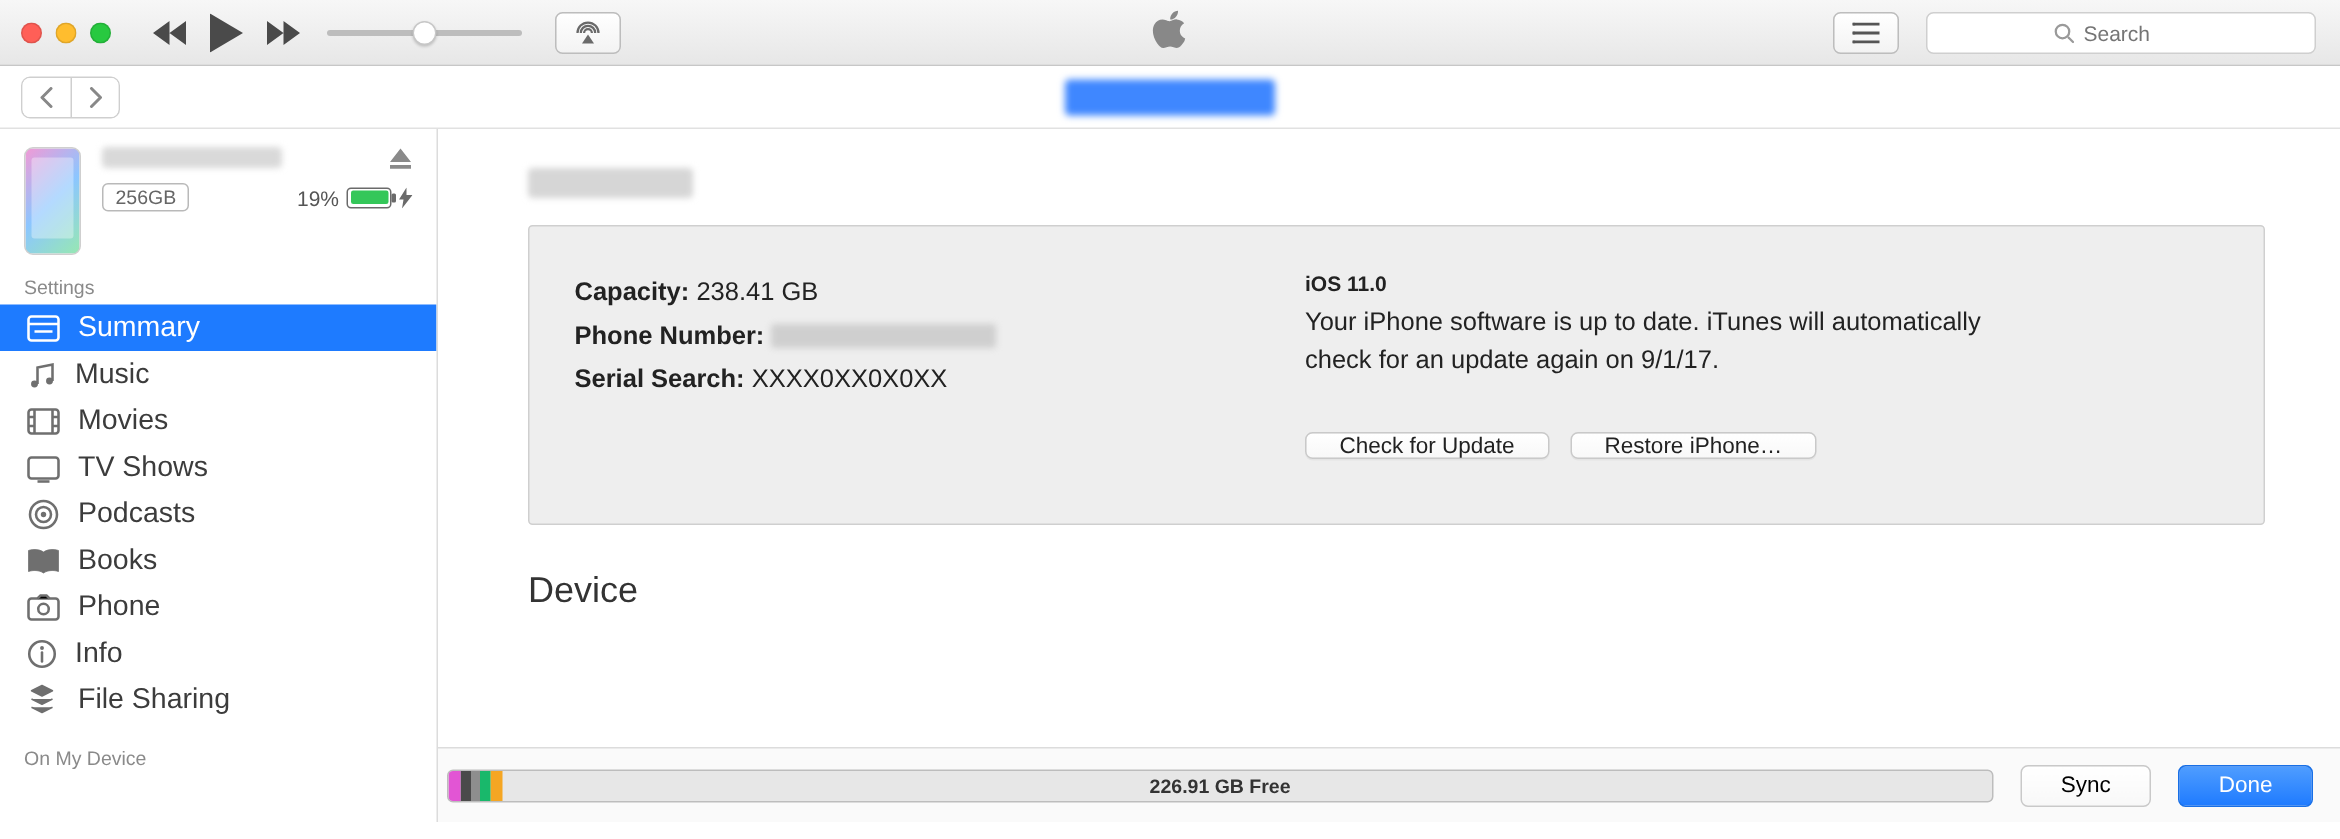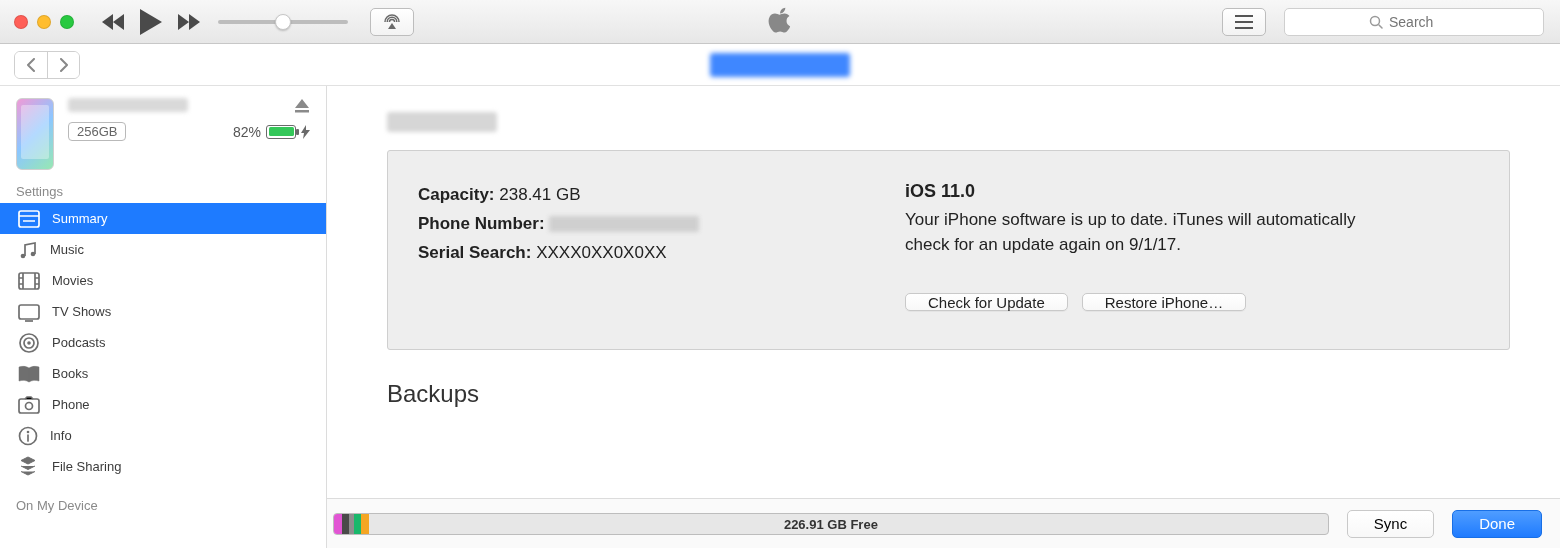--- a/index.html
+++ b/index.html
@@ -37,54 +37,54 @@
   .tabrow{ height:42px; border-bottom:1px solid #e1e1e1; display:flex; align-items:center; position:relative;}
   .navbtns{ display:flex; margin-left:14px; border:1px solid #cfcfcf; border-radius:6px; overflow:hidden; }
   .navbtn{ width:32px; height:26px; display:flex; align-items:center; justify-content:center; color:#888; background:#fff;}
   .navbtn + .navbtn{ border-left:1px solid #cfcfcf;}
   .tab-label{ position:absolute; left:50%; transform:translateX(-50%); background:#3f87ff; width:140px; height:24px; border-radius:3px; filter:blur(2.5px);}
 
   
   .body{ display:flex; height:calc(559px - 55px - 42px); }
 
   
-  .sidebar{ width:327px; border-right:1px solid #dcdcdc; display:flex; flex-direction:column; font-size:15px; color:#3c3c3c; overflow:hidden;}
+  .sidebar{ width:292px; border-right:1px solid #dcdcdc; display:flex; flex-direction:column; font-size:15px; color:#3c3c3c; overflow:hidden;}
   .device-block{ padding:12px 16px 6px 16px; display:flex; align-items:flex-start; gap:14px; position:relative;}
   .iphone-thumb{ width:38px; height:72px; border:1px solid #cfcfcf; border-radius:6px; background:linear-gradient(135deg,#f19ad6 0%, #8cc6ff 50%, #97e8b2 100%); position:relative;}
   .iphone-thumb::after{ content:""; position:absolute; inset:6px 4px 10px 4px; background:rgba(255,255,255,.35); border-radius:2px;}
   .dev-right{ flex:1; }
   .dev-name{ height:14px; width:120px; background:#d9d9d9; filter:blur(2px); border-radius:3px; margin-bottom:10px;}
   .dev-row2{ display:flex; align-items:center; justify-content:space-between; }
   .storage-chip{ border:1px solid #b9b9b9; border-radius:4px; padding:1px 8px; font-size:13px; color:#666;}
   .batt-wrap{ display:flex; align-items:center; gap:5px; color:#555; font-size:14px;}
   .batt{ width:30px; height:14px; border:1.5px solid #6a6a6a; border-radius:3px; position:relative;}
   .batt::after{ content:""; position:absolute; right:-4px; top:3px; width:3px; height:6px; background:#6a6a6a; border-radius:1px;}
   .batt .fill{ position:absolute; inset:1.5px; background:#34c759; border-radius:1.5px;}
   .eject{ position:absolute; right:16px; top:12px; color:#8a8a8a;}
 
   .side-group-label{ color:#8a8a8a; font-size:13px; padding:8px 16px 4px; }
   .side-item{ display:flex; align-items:center; gap:12px; padding:5px 16px 5px 18px; height:31px;}
   .side-item svg{ flex-shrink:0; }
-  .side-item .lbl{ font-size:13px;}
+  .side-item .lbl{ font-size:19px;}
   .side-item.active{ background:#1e7bff; color:#fff;}
   .side-item.active svg{ color:#fff; }
   .side-item:not(.active) svg{ color:#6f6f6f; }
 
   
   .main{ flex:1; overflow:hidden; padding:26px 50px 0 60px; position:relative;}
   .dev-title{ height:20px; width:110px; background:#d6d6d6; filter:blur(2px); border-radius:3px; margin-bottom:18px;}
   .summary-box{
     border:1px solid #cfcfcf; background:#eeeeee; border-radius:3px;
     padding:30px 28px 24px 30px; display:flex; gap:27px; min-height:200px;
   }
   .sb-left{ flex:0 0 460px; font-size:17px; color:#222; line-height:1.7;}
   .sb-left b{ font-weight:700; }
   .blur-inline{ display:inline-block; width:150px; height:16px; background:#cfcfcf; filter:blur(2px); vertical-align:middle; border-radius:2px;}
   .sb-right{ flex:1; font-size:17px; color:#222;}
-  .sb-right h4{ font-size:18px; font-weight:700; margin-bottom:6px;}
+  .sb-right h4{ font-size:14px; font-weight:700; margin-bottom:6px;}
   .sb-right p{ line-height:1.45; max-width:480px;}
   .btnrow{ display:flex; gap:14px; margin-top:36px;}
   .mac-btn{
     background:linear-gradient(#ffffff,#f8f8f8); border:1px solid #c9c9c9;
     border-radius:5px; height:18px; padding:0 22px; font-size:15px; color:#222;
     display:inline-flex; align-items:center; box-shadow:0 1px 0 rgba(0,0,0,.04);
   }
 
   .backups-title{ font-size:24px; color:#333; margin-top:30px;}
 
@@ -179,21 +179,21 @@
 <div class="body">
 
   <div class="sidebar">
     <div class="device-block">
       <div class="iphone-thumb"></div>
       <div class="dev-right">
         <div class="dev-name"></div>
         <div class="dev-row2">
           <span class="storage-chip">256GB</span>
           <span class="batt-wrap">
-            <span>82%</span>
+            <span>19%</span>
             <span class="batt">
                 <span class="fill"></span>
               </span>
             <svg width="9" height="14" viewBox="0 0 9 14">
                 <path fill="#6a6a6a" d="M5 0 0 8h3l-1 6 7-9H5z"></path>
               </svg>
           </span>
         </div>
       </div>
       <span class="eject">
@@ -286,21 +286,21 @@
       <div class="sb-right">
         <h4>iOS 11.0</h4>
         <p>Your iPhone software is up to date. iTunes will automatically check for an update again on 9/1/17.</p>
         <div class="btnrow">
           <button class="mac-btn">Check for Update</button>
           <button class="mac-btn">Restore iPhone…</button>
         </div>
       </div>
     </div>
 
-    <div class="backups-title">Backups</div>
+    <div class="backups-title">Device</div>
 
     <div class="bottom-bar">
       <div class="storage-bar" id="storage-bar">
           <div class="seg" style="left: 2.7%; width: 0.8%; background: rgb(245, 166, 35);"></div>
           <div class="seg" style="left: 2%; width: 0.7%; background: rgb(25, 184, 107);"></div>
           <div class="seg" style="left: 1.5%; width: 0.5%; background: rgb(142, 142, 142);"></div>
           <div class="seg" style="left: 0.8%; width: 0.7%; background: rgb(74, 74, 74);"></div>
           <div class="seg" style="left: 0%; width: 0.8%; background: rgb(226, 85, 212);"></div>
         <span class="storage-label">226.91 GB Free</span>
       </div>

